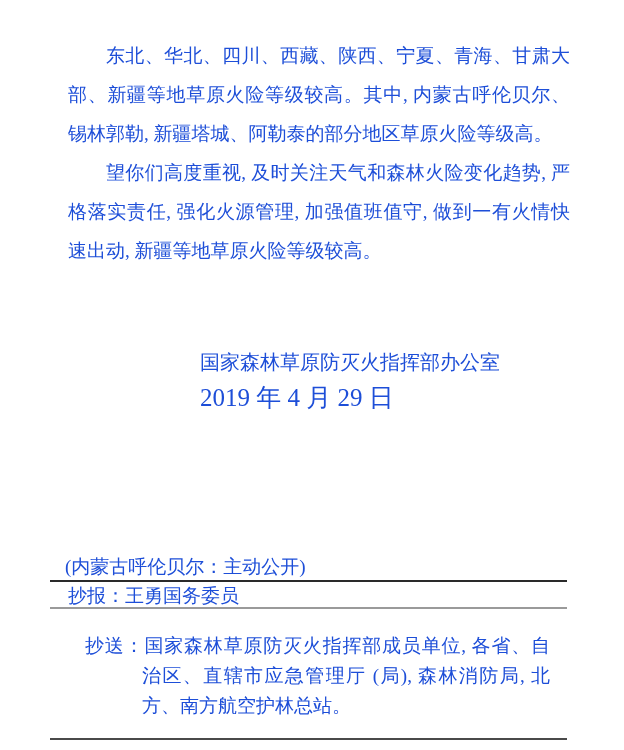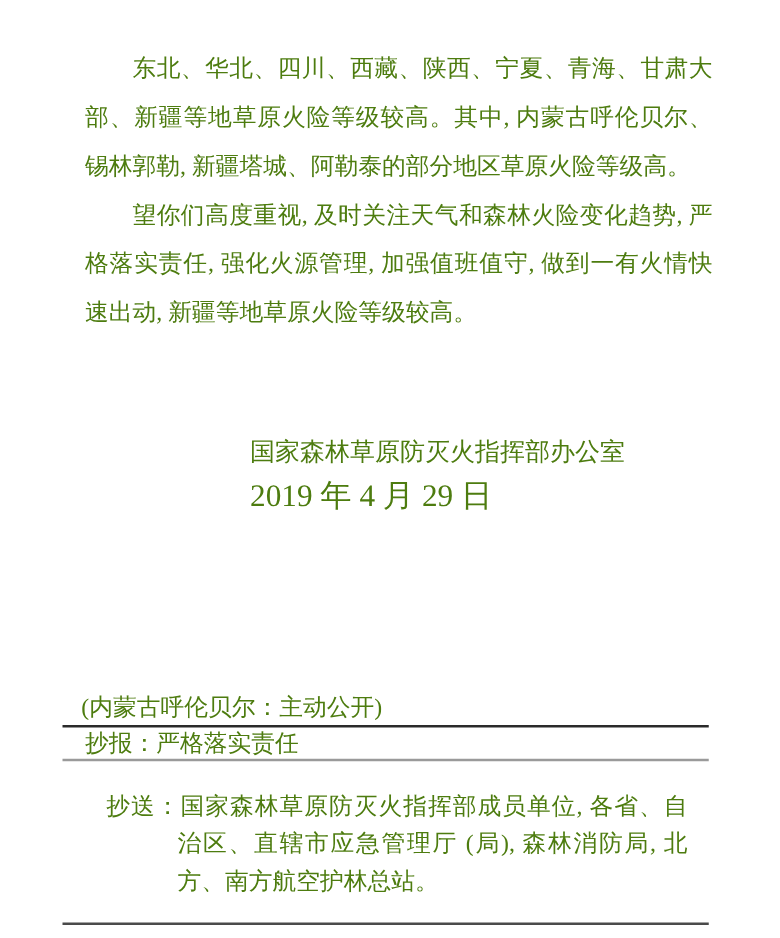--- a/index.html
+++ b/index.html
@@ -7,21 +7,21 @@
     padding: 0;
     background: #ffffff;
   }
   .page {
     position: relative;
     width: 624px;
     height: 750px;
     background: #ffffff;
     overflow: hidden;
     font-family: "Liberation Serif", "DejaVu Serif", serif;
-    color: #4d7c0f;
+    color: #1d4ed8;
   }
   .body-text {
     position: absolute;
     left: 68px;
     top: 36px;
     width: 502px;
     font-size: 19px;
     line-height: 39px;
     text-align: justify;
   }
@@ -80,19 +80,19 @@
     <p>望你们高度重视, 及时关注天气和森林火险变化趋势, 严格落实责任, 强化火源管理, 加强值班值守, 做到一有火情快速出动, 新疆等地草原火险等级较高。</p>
   </div>
 
   <div class="signature-block">
     <div class="sig-org">国家森林草原防灭火指挥部办公室</div>
     <div class="sig-date">2019 年 4 月 29 日</div>
   </div>
 
   <div class="footer-block">
     <div class="info-line">(内蒙古呼伦贝尔：主动公开)</div>
-    <div class="copy-report-line">抄报：严格落实责任</div>
+    <div class="copy-report-line">抄报：王勇国务委员</div>
     <div class="copy-to-block">
       <p class="copy-to-text">抄送：国家森林草原防灭火指挥部成员单位, 各省、自治区、直辖市应急管理厅 (局), 森林消防局, 北方、南方航空护林总站。</p>
     </div>
   </div>
 
 </div>
 
 </body></html>

